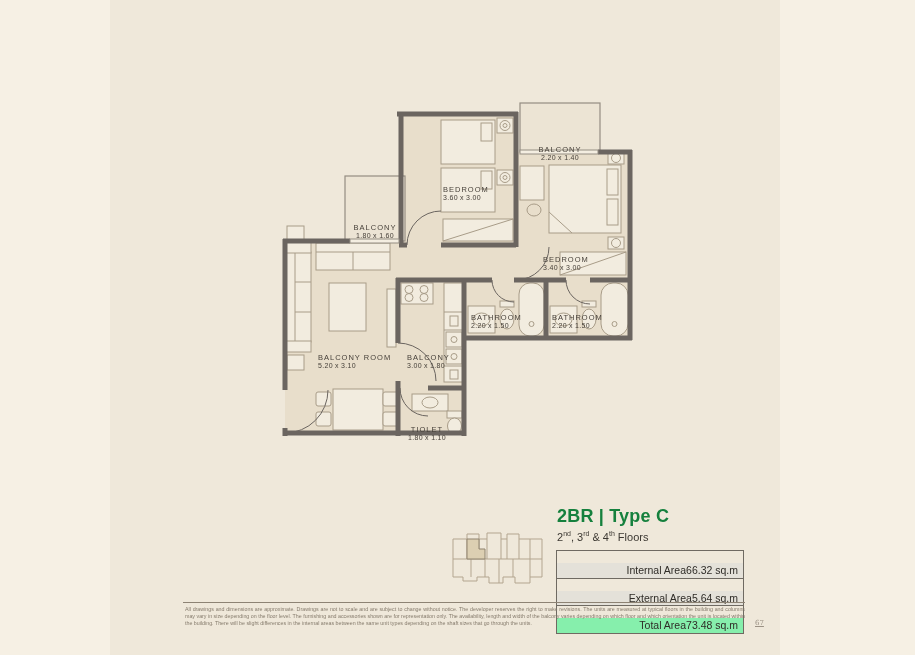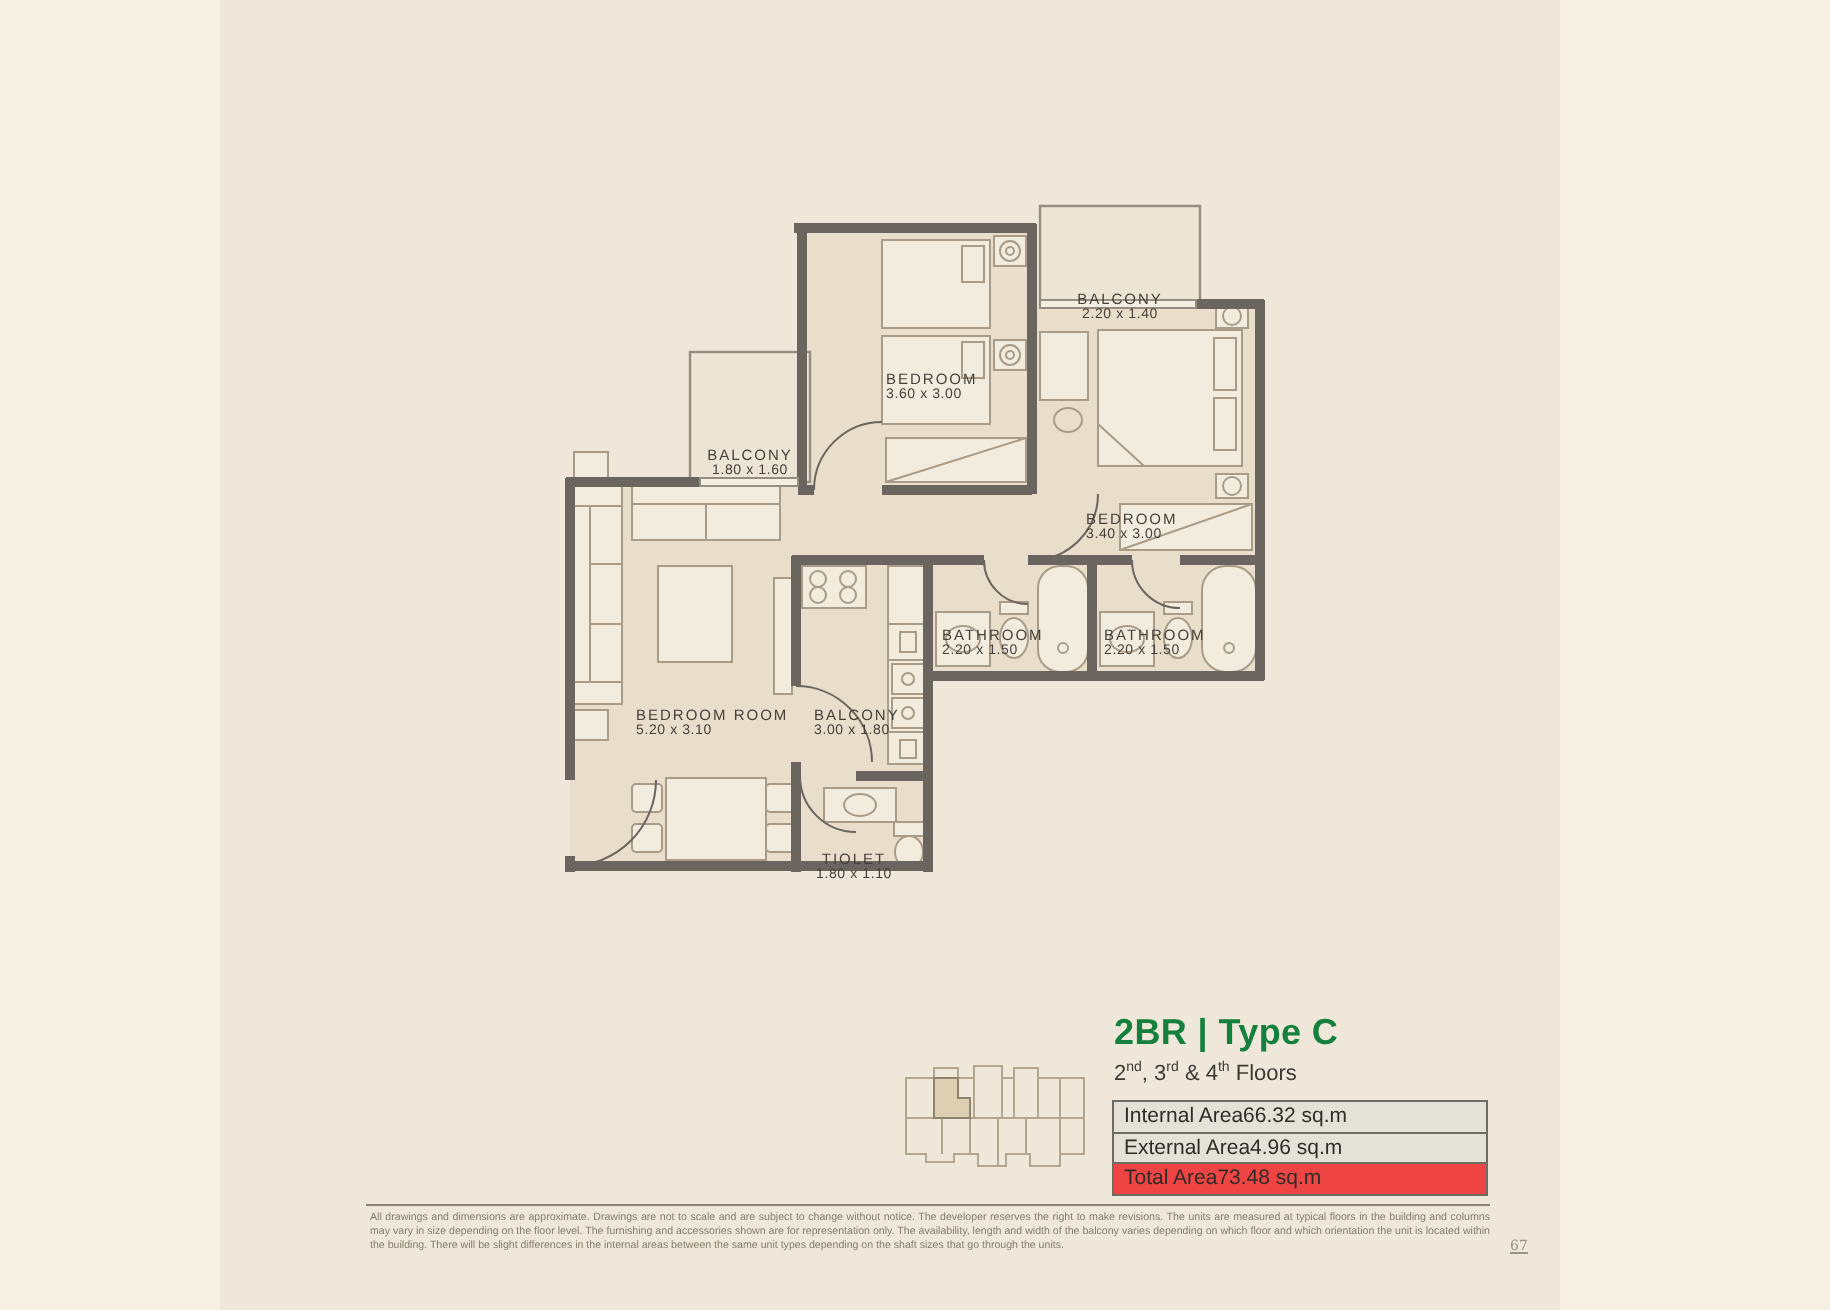--- a/index.html
+++ b/index.html
@@ -10,22 +10,22 @@
   
   .room-label{position:absolute;color:#47413a;line-height:1.2;}
   .room-name{display:block;font-size:7.5px;letter-spacing:1px;font-weight:400;margin-top:20px;}
   .room-dims{display:block;font-size:7px;letter-spacing:.3px;}
   .center{text-align:center;}
   
   #unit-title{position:absolute;left:557px;top:506px;font-size:18px;font-weight:bold;color:#15803d;letter-spacing:.2px;}
   #floor-info{position:absolute;left:557px;top:531px;font-size:11px;color:#3c3832;}
   #floor-info sup{font-size:7px;vertical-align:super;line-height:0;}
   #area-table{position:absolute;left:556px;top:550px;width:186px;border:1px solid #6f6a62;border-bottom:none;font-size:10.5px;color:#2f2c27;}
-  .area-row{display:flex;justify-content:flex-start;align-items:center;height:14.5px;background:#e4e1d9;border-bottom:1px solid #6f6a62;padding:0 5px;}
-  .area-row.row--total{background:#ef4444;}
+  .area-row{display:flex;justify-content:flex-end;align-items:center;height:14.5px;background:#e4e1d9;border-bottom:1px solid #6f6a62;padding:0 5px;margin-top:12px;}
+  .area-row.row--total{background:#86efac;}
   
   #key-plan{position:absolute;left:449px;top:527px;}
   
   #disclaimer-divider{position:absolute;left:183px;top:602px;width:562px;border-top:1px solid #8d8374;}
   #disclaimer-text{position:absolute;left:185px;top:606px;width:560px;font-size:5.3px;line-height:1.33;color:#857b6c;text-align:justify;}
   #page-number{position:absolute;left:755px;top:619px;font-size:7px;color:#9b9184;font-family:"DejaVu Serif", serif;text-decoration:underline;}
   svg{display:block;}
 </style>
 </head>
 <body>
@@ -174,21 +174,21 @@
   </div>
   <div class="room-label" style="left:543px;top:235px;">
     <span class="room-name">BEDROOM</span>
     <span class="room-dims">3.40 x 3.00</span>
   </div>
   <div class="room-label center" style="left:347px;top:203px;width:56px;">
     <span class="room-name">BALCONY</span>
     <span class="room-dims">1.80 x 1.60</span>
   </div>
   <div class="room-label" style="left:318px;top:333px;">
-    <span class="room-name">BEDROOM ROOM</span>
+    <span class="room-name">BALCONY ROOM</span>
     <span class="room-dims">5.20 x 3.10</span>
   </div>
   <div class="room-label" style="left:407px;top:333px;">
     <span class="room-name">BALCONY</span>
     <span class="room-dims">3.00 x 1.80</span>
   </div>
   <div class="room-label" style="left:471px;top:293px;">
     <span class="room-name">BATHROOM</span>
     <span class="room-dims">2.20 x 1.50</span>
   </div>
@@ -212,21 +212,21 @@
   <div id="unit-title">2BR | Type C</div>
   <div id="floor-info"><span>2</span><sup>nd</sup><span>, 3</span><sup>rd</sup><span> &amp; 4</span><sup>th</sup><span> Floors</span></div>
 
   <div id="area-table">
     <div class="area-row">
       <span>Internal Area</span>
       <span>66.32 sq.m</span>
     </div>
     <div class="area-row">
       <span>External Area</span>
-      <span>4.96 sq.m</span>
+      <span>5.64 sq.m</span>
     </div>
     <div class="area-row row--total">
       <span>Total Area</span>
       <span>73.48 sq.m</span>
     </div>
   </div>
 
   <div id="disclaimer-divider"></div>
   <div id="disclaimer-text">All drawings and dimensions are approximate. Drawings are not to scale and are subject to change without notice. The developer reserves the right to make revisions. The units are measured at typical floors in the building and columns may vary in size depending on the floor level. The furnishing and accessories shown are for representation only. The availability, length and width of the balcony varies depending on which floor and which orientation the unit is located within the building. There will be slight differences in the internal areas between the same unit types depending on the shaft sizes that go through the units.</div>
   <div id="page-number">67</div>

